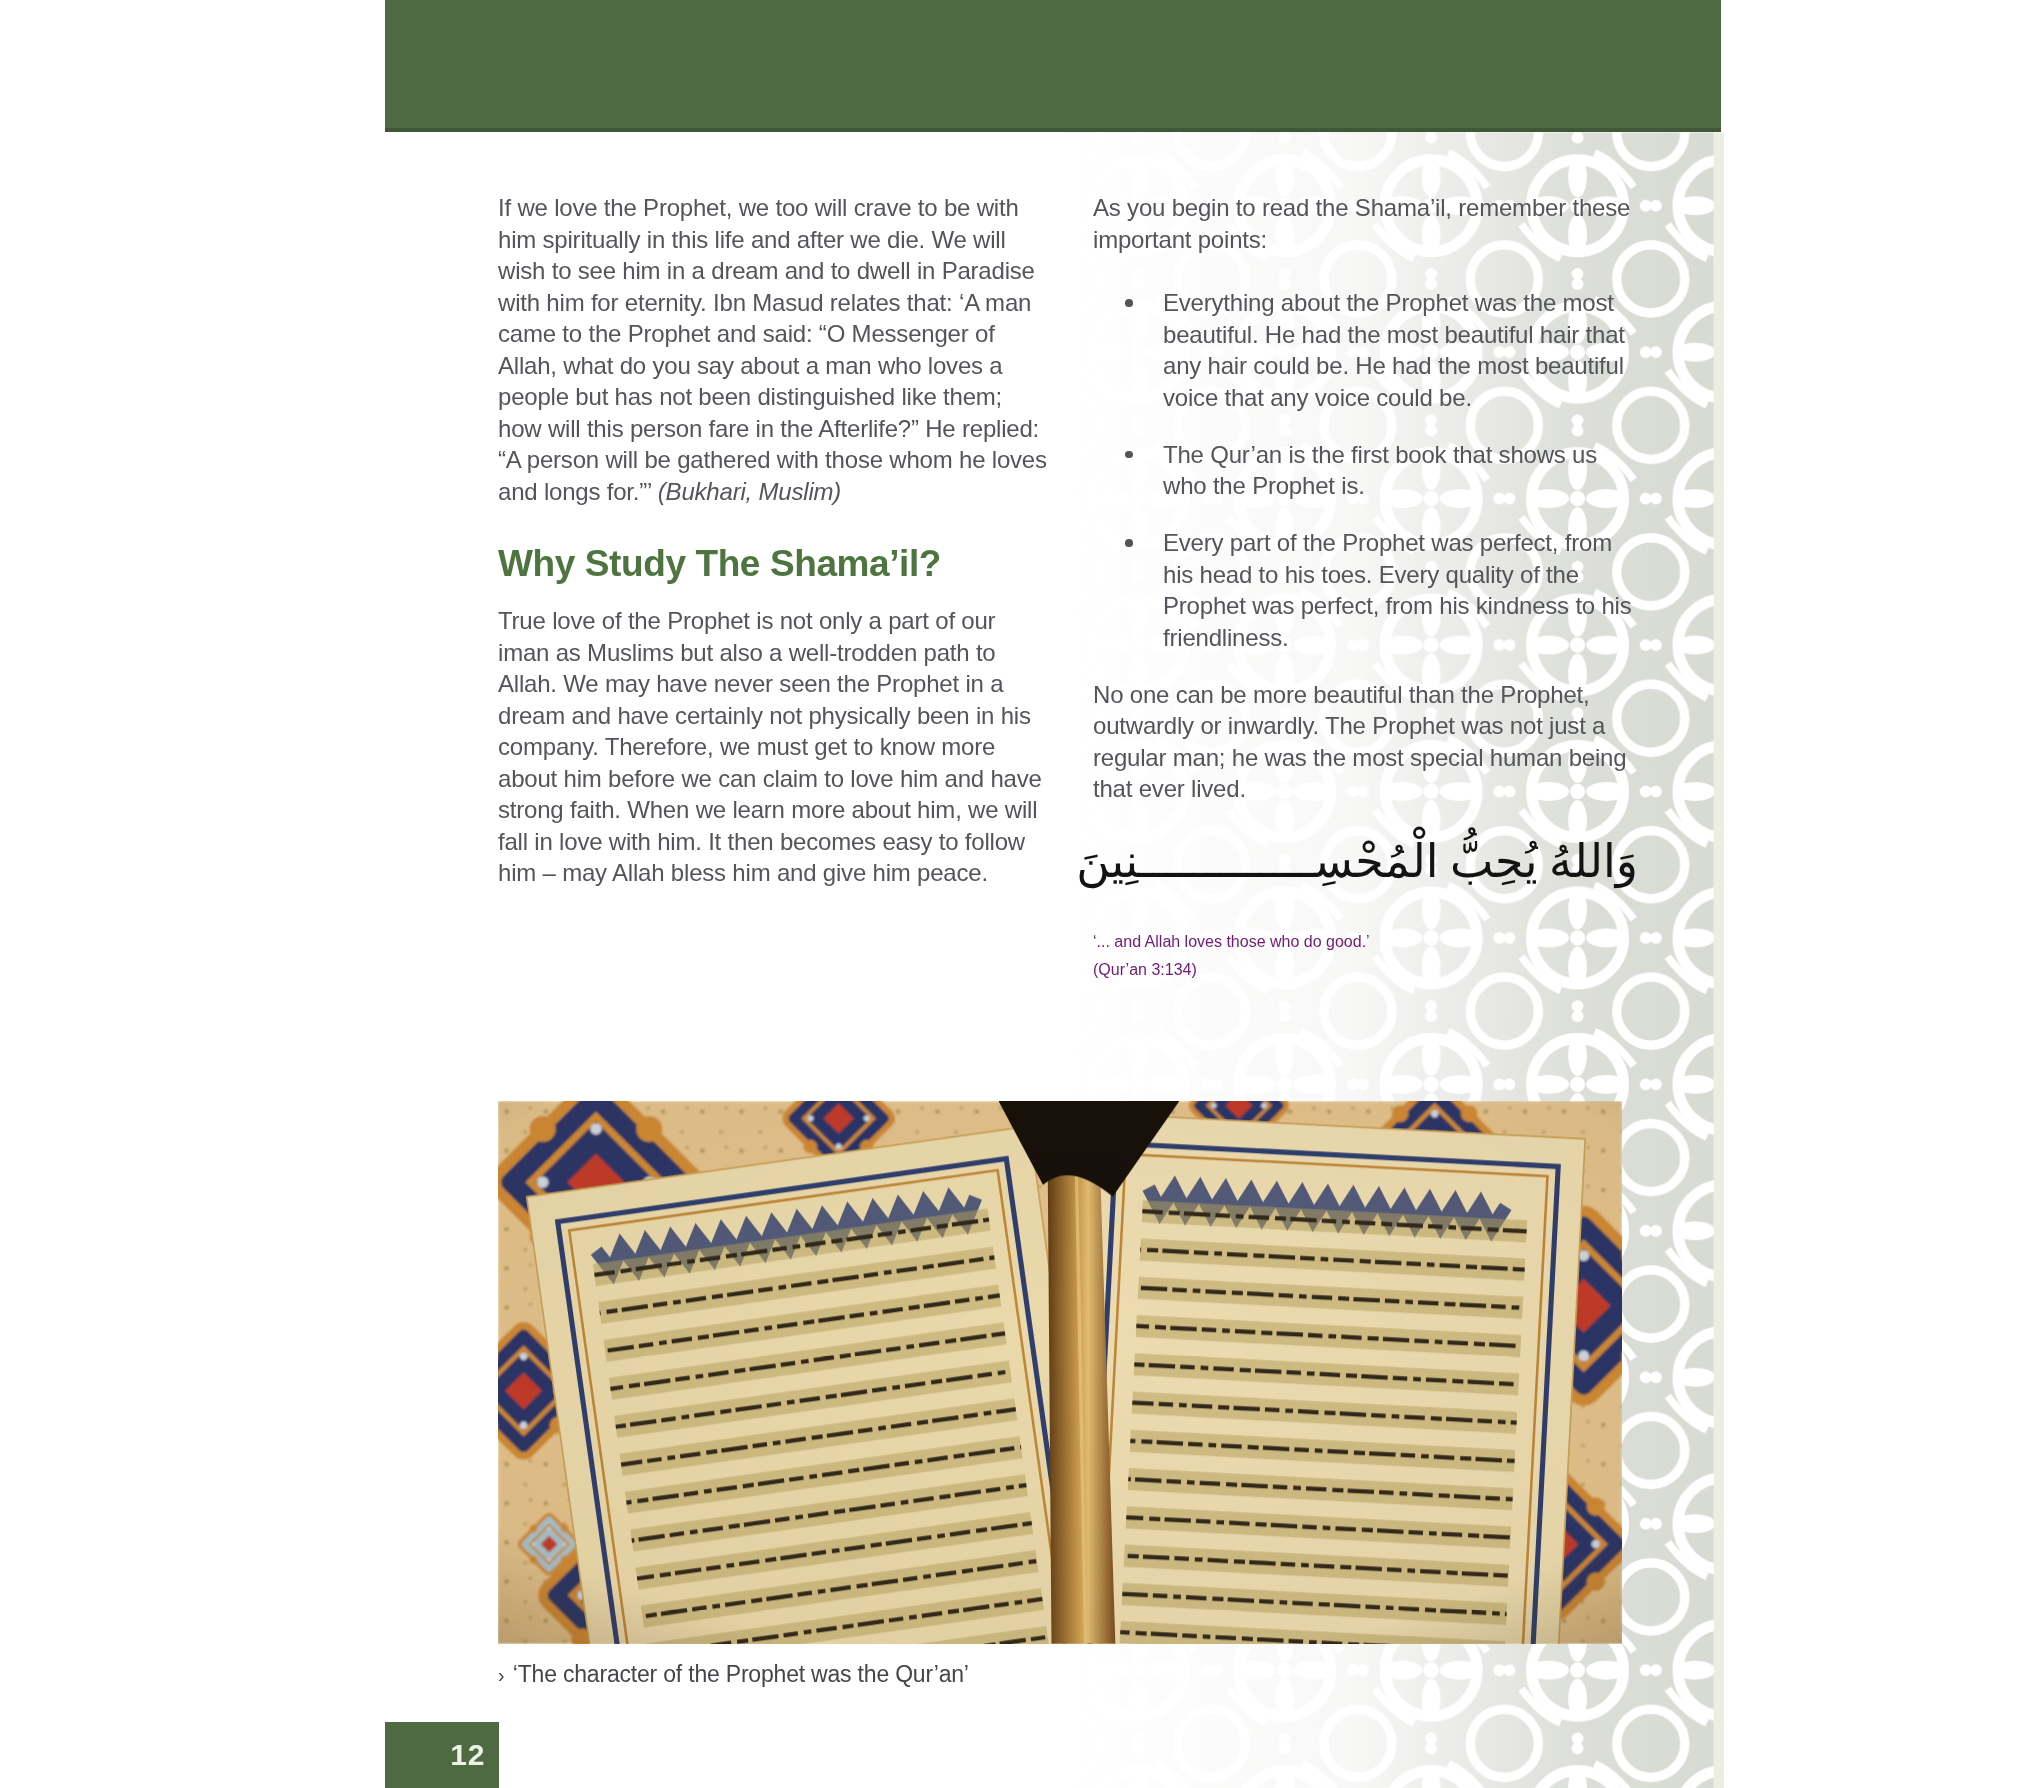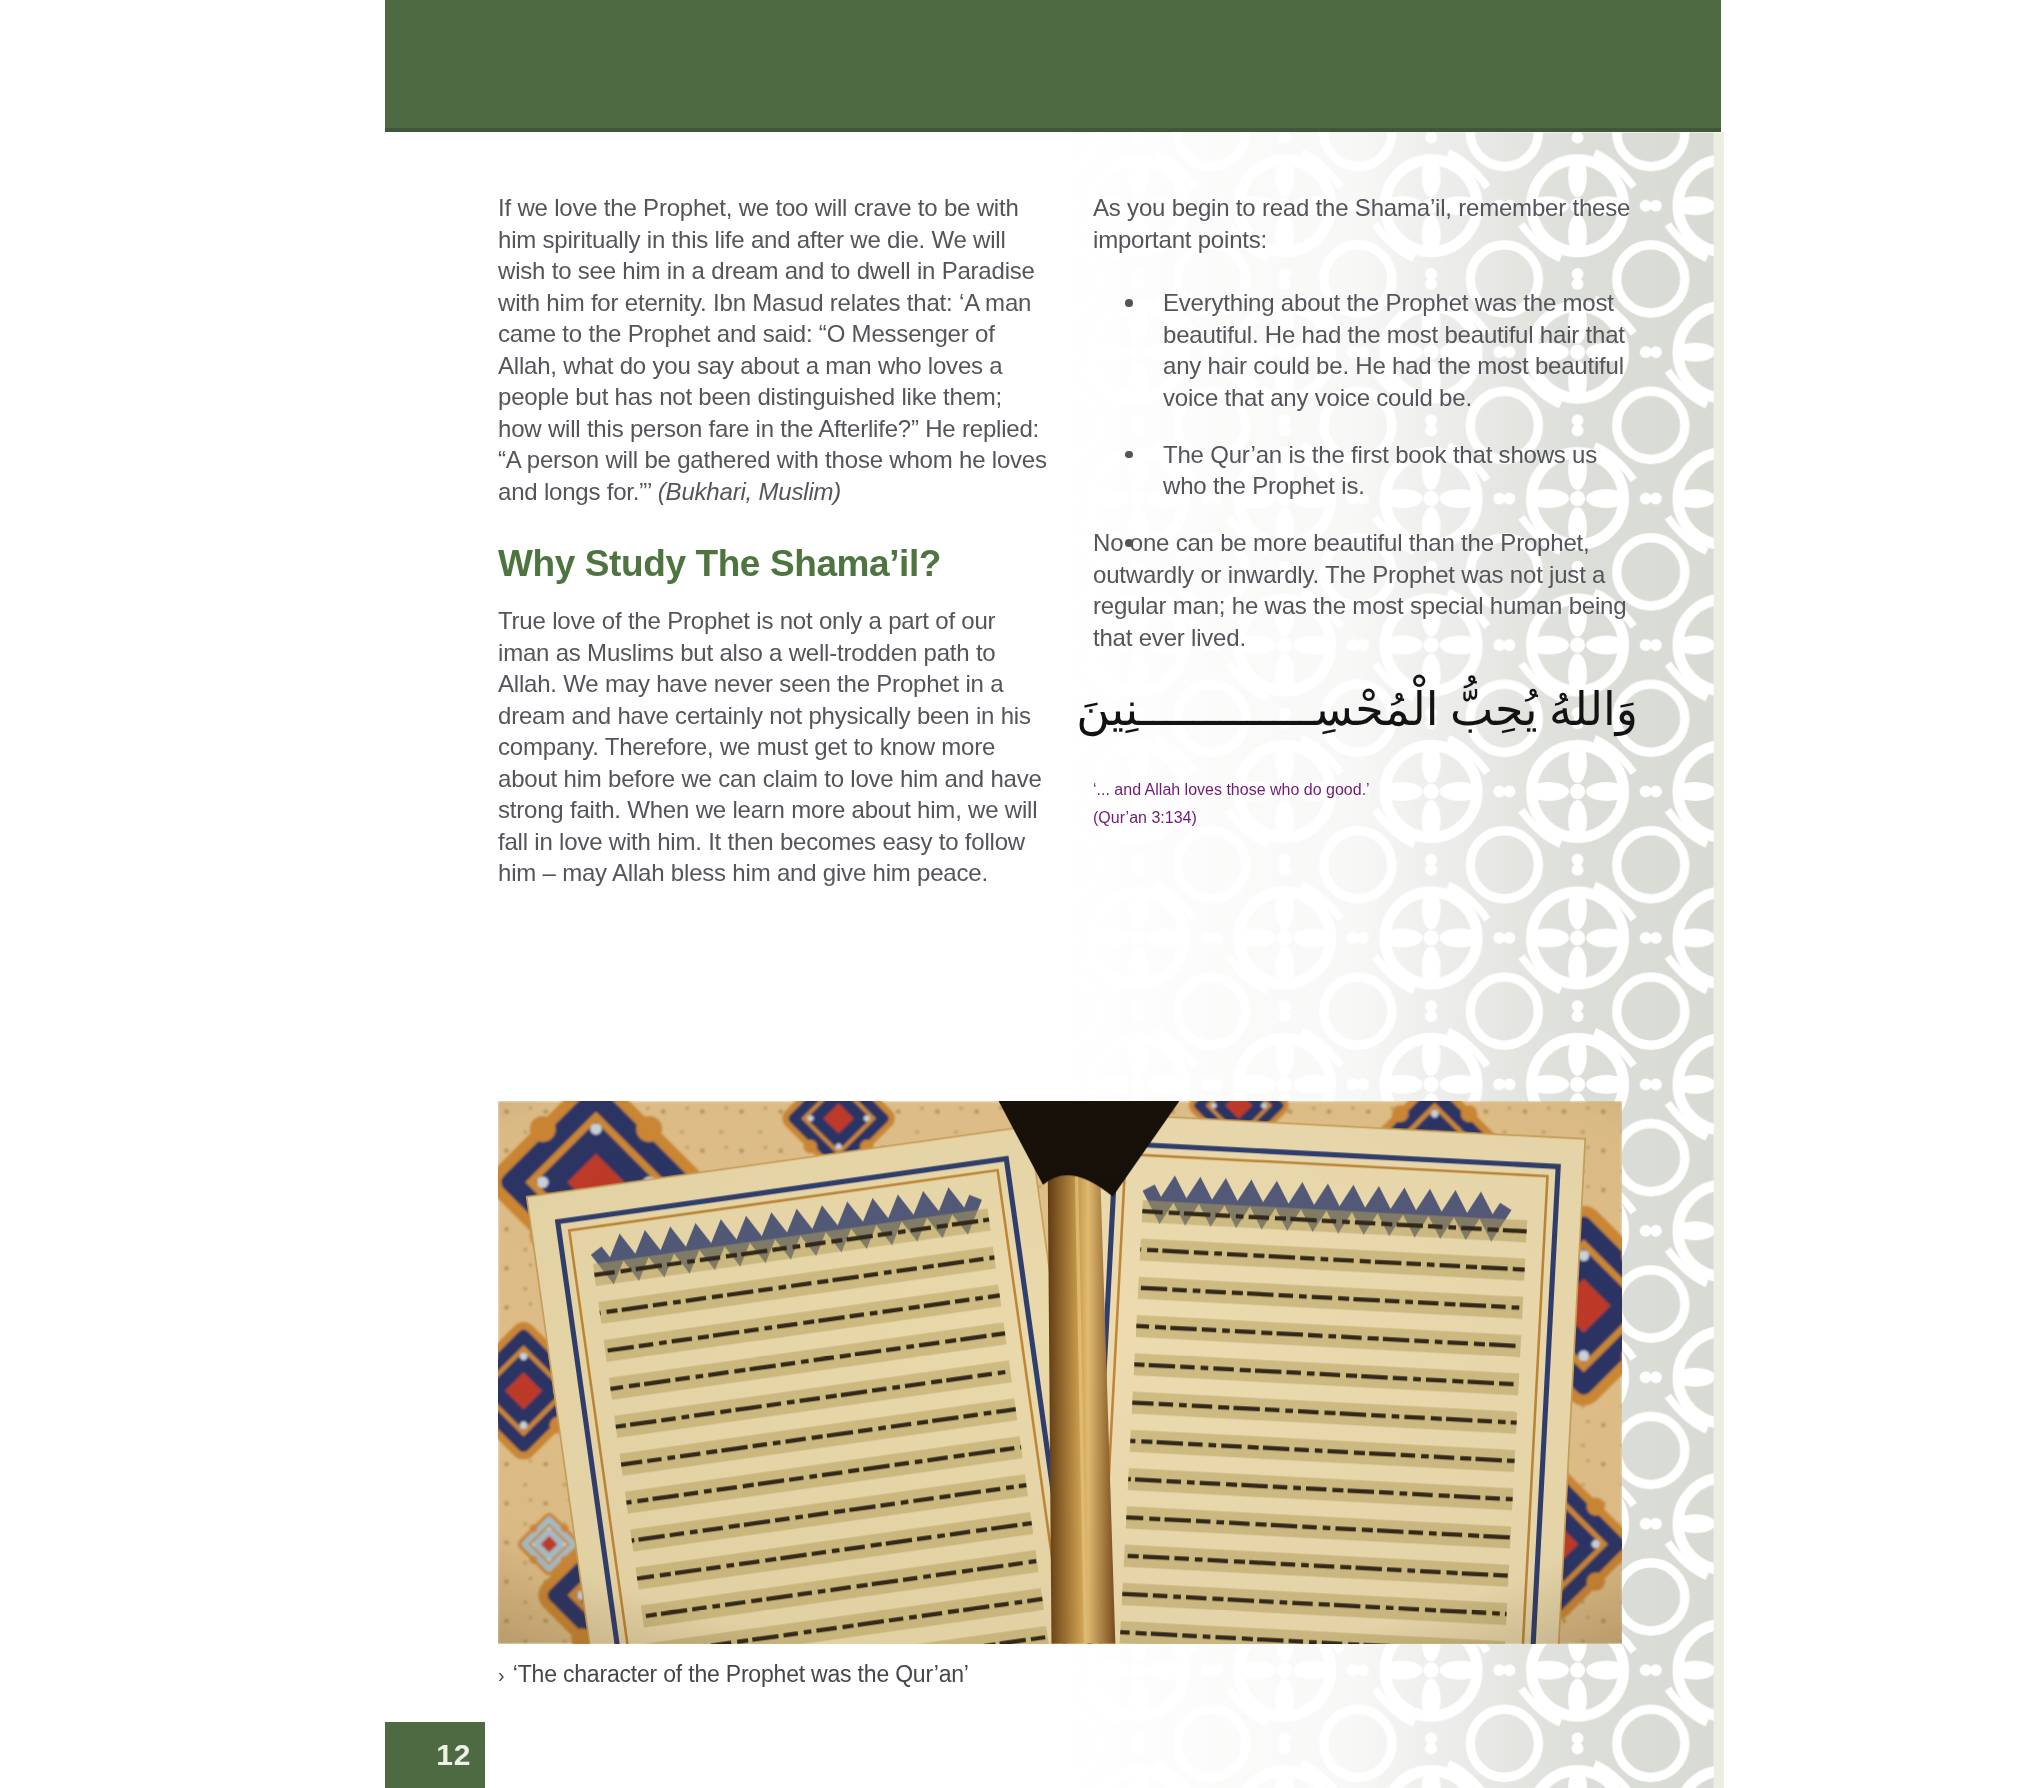--- a/index.html
+++ b/index.html
@@ -46,21 +46,21 @@
   }
   .verse-caption{margin-top:40px;font-size:16px;line-height:28px;color:#701a75;}
   .verse-caption .src{display:block;}
   .figure-wrap{position:absolute;left:498px;top:1101px;width:1124px;height:543px;z-index:2;}
   .figure-caption{
     position:absolute;left:498px;top:1661px;z-index:3;
     font-size:23px;color:#45464a;letter-spacing:-0.2px;
   }
   .figure-caption .chev{font-size:19.6px;margin-right:8.5px;color:#45464a;}
   .page-num-box{
-    position:absolute;left:385px;top:1722px;width:100px;height:66px;
+    position:absolute;left:385px;top:1722px;width:114px;height:66px;
     background:var(--green);z-index:4;display:flex;align-items:center;
     justify-content:flex-end;padding-right:13.6px;box-sizing:border-box;
   }
   .page-num-box span{color:#eef1e6;font-size:30px;font-weight:bold;letter-spacing:0.9px;}
 </style>
 </head>
 <body>
 
 <div class="header-bar"></div>
 
@@ -113,20 +113,21 @@
     <li>
       <span class="dot"></span>
       <span>Everything about the Prophet was the most beautiful. He had the most beautiful hair that any hair could be. He had the most beautiful voice that any voice could be.</span>
     </li>
     <li>
       <span class="dot"></span>
       <span>The Qur’an is the first book that shows us who the Prophet is.</span>
     </li>
     <li>
       <span class="dot"></span>
+      <span>Every part of the Prophet was perfect, from his head to his toes. Every quality of the Prophet was perfect, from his kindness to his friendliness.</span>
     </li>
   </ul>
   <p class="body">No one can be more beautiful than the Prophet, outwardly or inwardly. The Prophet was not just a regular man; he was the most special human being that ever lived.</p>
   <div class="calligraphy">وَاللهُ يُحِبُّ الْمُحْسِـــــــــــــنِينَ</div>
   <div class="verse-caption">
     <span>‘... and Allah loves those who do good.’</span>
     <span class="src">(Qur’an 3:134)</span>
   </div>
 </div>
 

